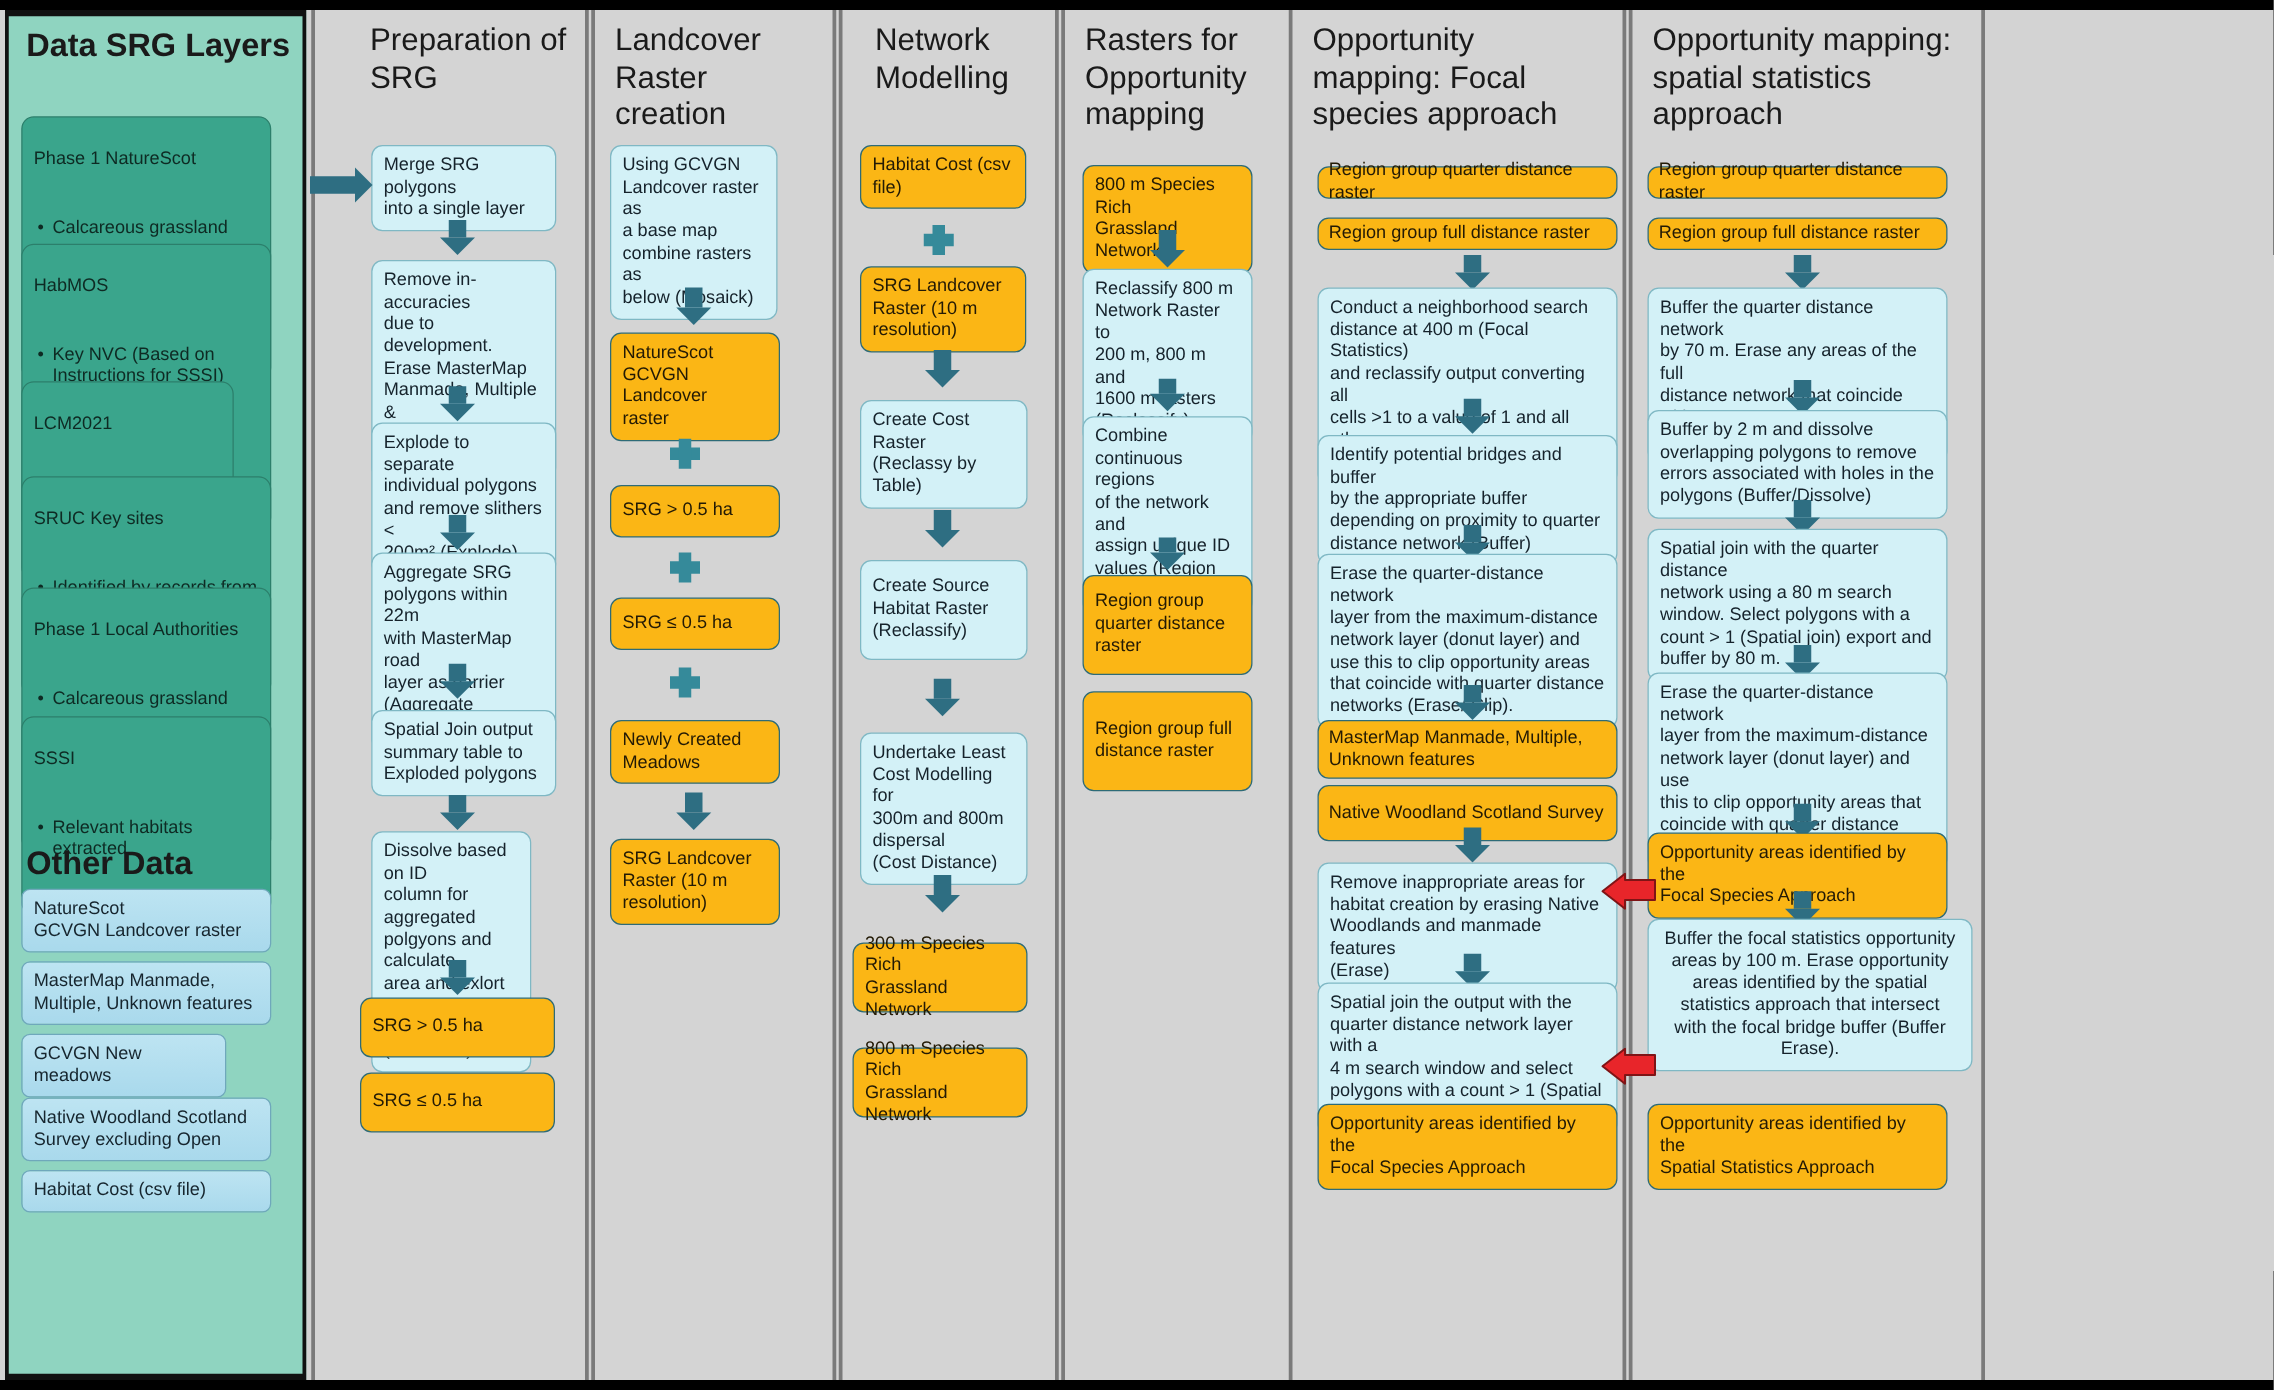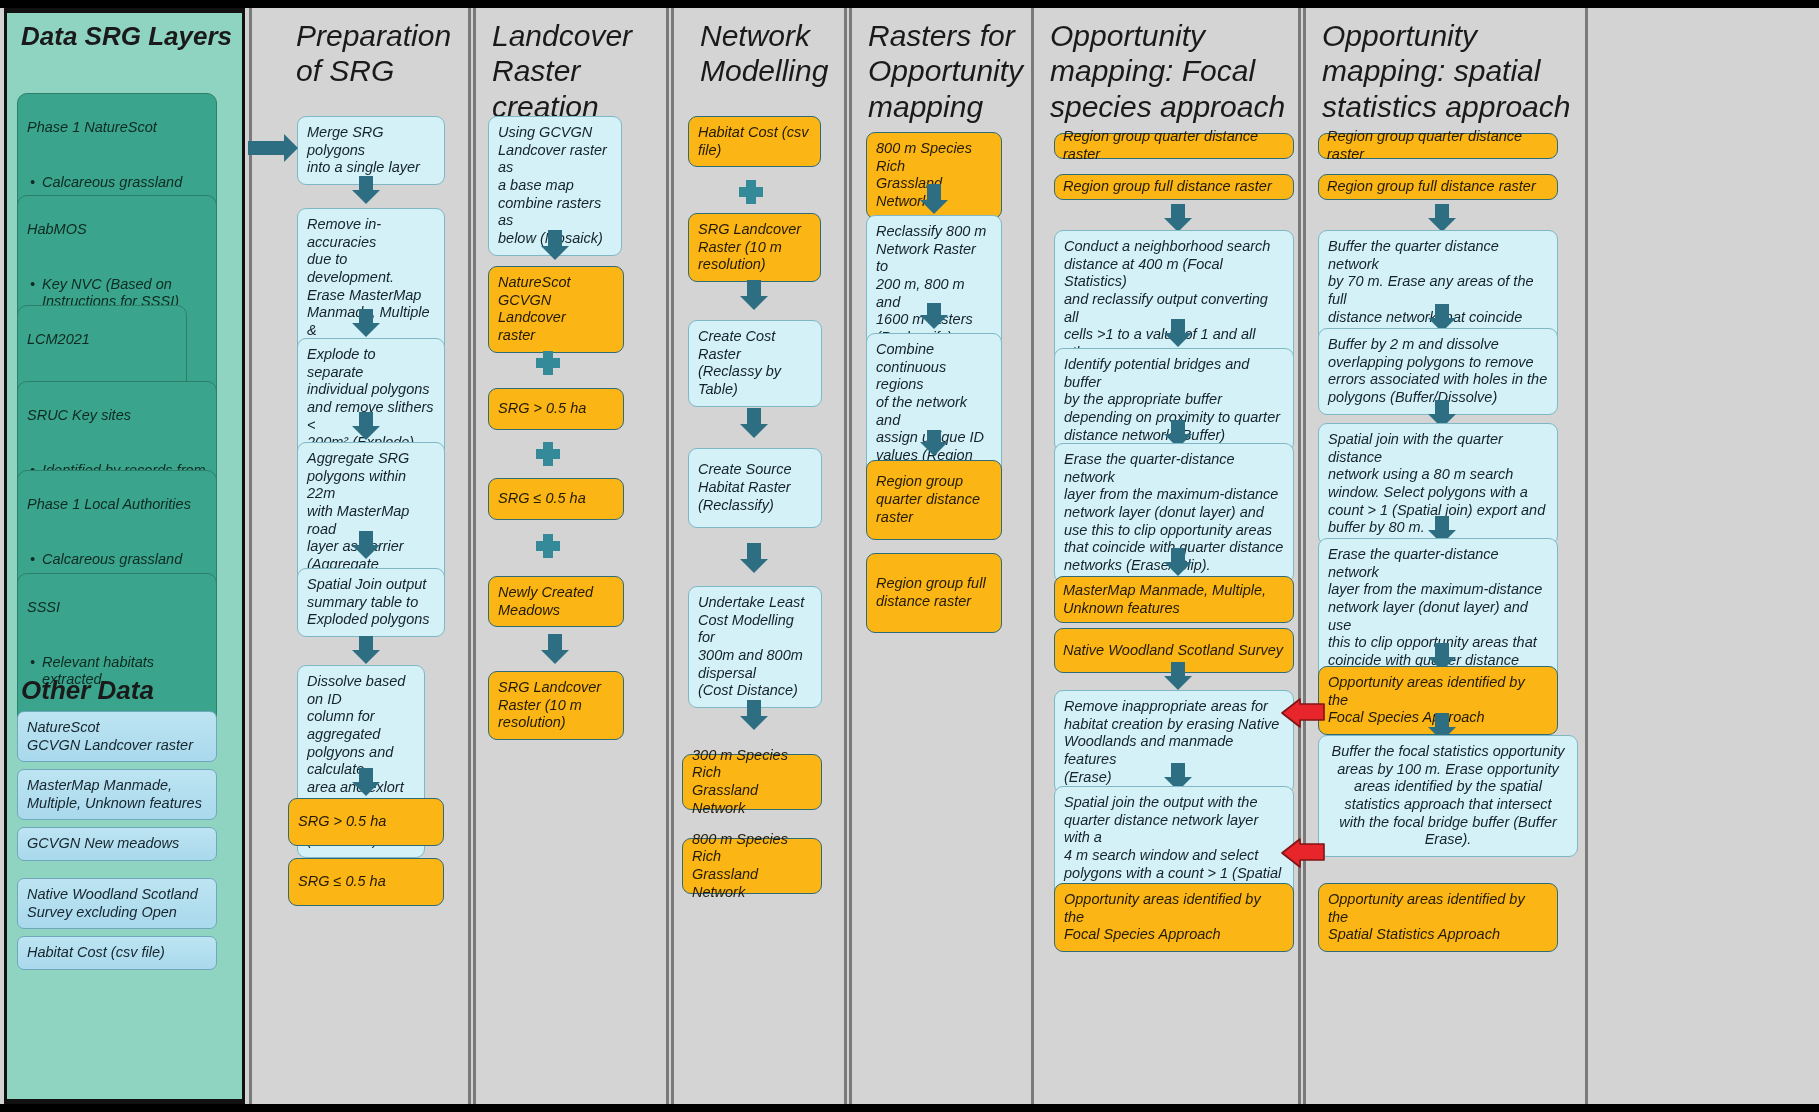--- a/index.html
+++ b/index.html
@@ -6,39 +6,38 @@
   html, body {
     margin: 0; padding: 0;
     background: #000;
     font-family: "Liberation Sans", sans-serif;
   }
   #page {
     position: relative;
     width: 1819px; height: 1112px;
     background: #d3d3d3;
     overflow: hidden;
-    font-style: italic;
   }
   .col {
     position: absolute;
     top: 8px;
     bottom: 8px;
     background: #d4d4d4;
     border-left: 3px solid #7a7a7a;
     border-right: 3px solid #7a7a7a;
     padding: 0;
   }
   .col.first {
     background: #8fd4c0;
     border: 3px solid #111;
     border-top: 5px solid #111;
     border-bottom: 5px solid #111;
   }
   .col-title {
-    font-size: 30px;
+    font-size: 25px;
     color: #1a1a1a;
     line-height: 1.18;
     padding: 10px 12px 0 16px;
     font-weight: 400;
   }
   .col.first .col-title {
     font-weight: bold;
     font-size: 26px;
     padding: 8px 10px 2px 14px;
   }
@@ -219,21 +218,21 @@
         <li>Relevant habitats extracted</li>
       </ul>
     </div>
 
     <div class="subtitle" style="position:absolute; left:0; top:658px;">Other Data</div>
 
     <div class="node ltblue" style="left:10px; top:698px; width:200px;">NatureScot
 GCVGN Landcover raster</div>
     <div class="node ltblue" style="left:10px; top:756px; width:200px;">MasterMap Manmade,
 Multiple, Unknown features</div>
-    <div class="node ltblue" style="left:10px; top:814px; width:200px;">GCVGN New meadows</div>
+    <div class="node ltblue" style="left:10px; top:814px; width:164px;">GCVGN New meadows</div>
     <div class="node ltblue" style="left:10px; top:865px; width:200px;">Native Woodland Scotland
 Survey excluding Open</div>
     <div class="node ltblue" style="left:10px; top:923px; width:200px;">Habitat Cost (csv file)</div>
   </div>
 
   <div class="col" style="left:249px; width:222px;">
     <div class="col-title" style="padding-left:44px;">Preparation
 of SRG</div>
 
     <div class="node blue" style="left:45px; top:108px; width:148px;">Merge SRG polygons

